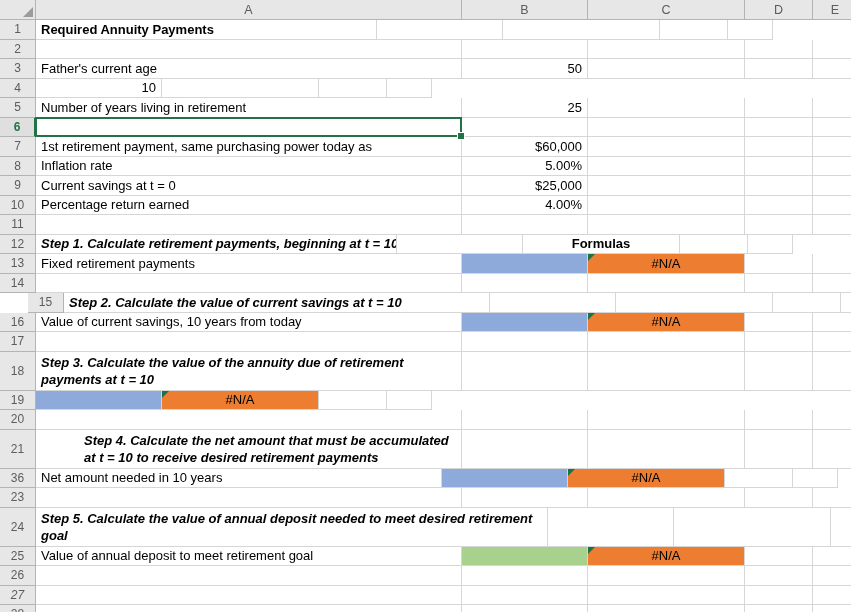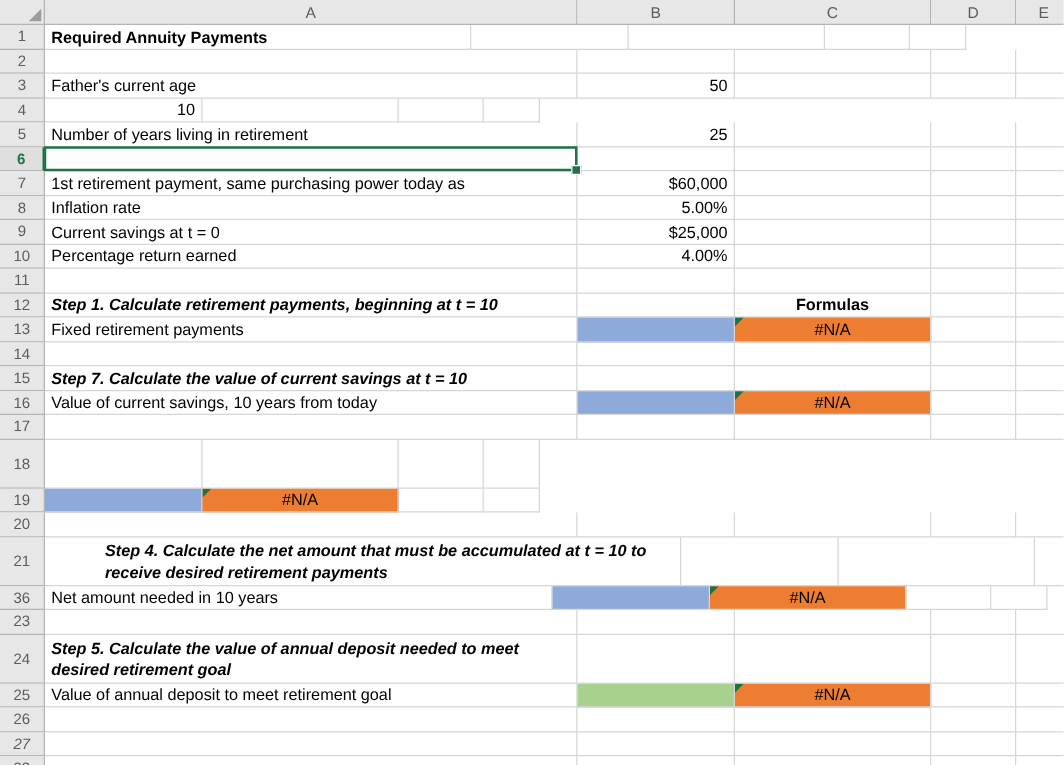--- a/index.html
+++ b/index.html
@@ -161,21 +161,21 @@
     <div class="row" style="height: 19.5px;">
       <div class="row-header">11</div>
       <div class="cell" style="width: 426px;"></div>
       <div class="cell" style="width: 126px;"></div>
       <div class="cell" style="width: 157px;"></div>
       <div class="cell" style="width: 68px;"></div>
       <div class="cell" style="width: 45px;"></div>
     </div>
     <div class="row" style="height: 19.5px;">
       <div class="row-header">12</div>
-      <div class="cell step" style="width: 426px;">Step 1. Calculate retirement payments, beginning at t = 10</div>
+      <div class="cell step" style="width: 361px;">Step 1. Calculate retirement payments, beginning at t = 10</div>
       <div class="cell" style="width: 126px;"></div>
       <div class="cell bold center" style="width: 157px;">Formulas</div>
       <div class="cell" style="width: 68px;"></div>
       <div class="cell" style="width: 45px;"></div>
     </div>
     <div class="row" style="height: 19.5px;">
       <div class="row-header">13</div>
       <div class="cell" style="width: 426px;">Fixed retirement payments</div>
       <div class="cell blue" style="width: 126px;"></div>
       <div class="cell orange center error" style="width: 157px;">#N/A</div>
@@ -183,23 +183,23 @@
       <div class="cell" style="width: 45px;"></div>
     </div>
     <div class="row" style="height: 19.5px;">
       <div class="row-header">14</div>
       <div class="cell" style="width: 426px;"></div>
       <div class="cell" style="width: 126px;"></div>
       <div class="cell" style="width: 157px;"></div>
       <div class="cell" style="width: 68px;"></div>
       <div class="cell" style="width: 45px;"></div>
     </div>
-    <div class="row" style="height: 19.5px;">
+    <div class="row" style="height: 19.5px; padding-left: 28px;">
       <div class="row-header">15</div>
-      <div class="cell step" style="width: 426px;">Step 7. Calculate the value of current savings at t = 10</div>
+      <div class="cell step" style="width: 426px;">Step 2. Calculate the value of current savings at t = 10</div>
       <div class="cell" style="width: 126px;"></div>
       <div class="cell" style="width: 157px;"></div>
       <div class="cell" style="width: 68px;"></div>
       <div class="cell" style="width: 45px;"></div>
     </div>
     <div class="row" style="height: 19.5px;">
       <div class="row-header">16</div>
       <div class="cell" style="width: 426px;">Value of current savings, 10 years from today</div>
       <div class="cell blue" style="width: 126px;"></div>
       <div class="cell orange center error" style="width: 157px;">#N/A</div>
@@ -209,20 +209,21 @@
     <div class="row" style="height: 19.5px;">
       <div class="row-header">17</div>
       <div class="cell" style="width: 426px;"></div>
       <div class="cell" style="width: 126px;"></div>
       <div class="cell" style="width: 157px;"></div>
       <div class="cell" style="width: 68px;"></div>
       <div class="cell" style="width: 45px;"></div>
     </div>
     <div class="row" style="height: 39px;">
       <div class="row-header">18</div>
+      <div class="cell step wrap" style="width: 426px;">Step 3. Calculate the value of the annuity due of retirement payments at t = 10</div>
       <div class="cell" style="width: 126px;"></div>
       <div class="cell" style="width: 157px;"></div>
       <div class="cell" style="width: 68px;"></div>
       <div class="cell" style="width: 45px;"></div>
     </div>
     <div class="row" style="height: 19.5px;">
       <div class="row-header">19</div>
       <div class="cell blue" style="width: 126px;"></div>
       <div class="cell orange center error" style="width: 157px;">#N/A</div>
       <div class="cell" style="width: 68px;"></div>
@@ -231,21 +232,21 @@
     <div class="row" style="height: 19.5px;">
       <div class="row-header">20</div>
       <div class="cell" style="width: 426px;"></div>
       <div class="cell" style="width: 126px;"></div>
       <div class="cell" style="width: 157px;"></div>
       <div class="cell" style="width: 68px;"></div>
       <div class="cell" style="width: 45px;"></div>
     </div>
     <div class="row" style="height: 39px;">
       <div class="row-header">21</div>
-      <div class="cell step wrap" style="width: 509px; padding-left: 48px;">Step 4. Calculate the net amount that must be accumulated at t = 10 to receive desired retirement payments</div>
+      <div class="cell step wrap" style="width: 426px; padding-left: 48px;">Step 4. Calculate the net amount that must be accumulated at t = 10 to receive desired retirement payments</div>
       <div class="cell" style="width: 126px;"></div>
       <div class="cell" style="width: 157px;"></div>
       <div class="cell" style="width: 68px;"></div>
       <div class="cell" style="width: 45px;"></div>
     </div>
     <div class="row" style="height: 19.5px;">
       <div class="row-header">36</div>
       <div class="cell" style="width: 406px;">Net amount needed in 10 years</div>
       <div class="cell blue" style="width: 126px;"></div>
       <div class="cell orange center error" style="width: 157px;">#N/A</div>
@@ -255,21 +256,21 @@
     <div class="row" style="height: 19.5px;">
       <div class="row-header">23</div>
       <div class="cell" style="width: 426px;"></div>
       <div class="cell" style="width: 126px;"></div>
       <div class="cell" style="width: 157px;"></div>
       <div class="cell" style="width: 68px;"></div>
       <div class="cell" style="width: 45px;"></div>
     </div>
     <div class="row" style="height: 39px;">
       <div class="row-header">24</div>
-      <div class="cell step wrap" style="width: 426px;">Step 5. Calculate the value of annual deposit needed to meet desired retirement goal</div>
+      <div class="cell step wrap" style="width: 512px;">Step 5. Calculate the value of annual deposit needed to meet desired retirement goal</div>
       <div class="cell" style="width: 126px;"></div>
       <div class="cell" style="width: 157px;"></div>
       <div class="cell" style="width: 68px;"></div>
       <div class="cell" style="width: 45px;"></div>
     </div>
     <div class="row" style="height: 19.5px;">
       <div class="row-header">25</div>
       <div class="cell" style="width: 426px;">Value of annual deposit to meet retirement goal</div>
       <div class="cell green" style="width: 126px;"></div>
       <div class="cell orange center error" style="width: 157px;">#N/A</div>

